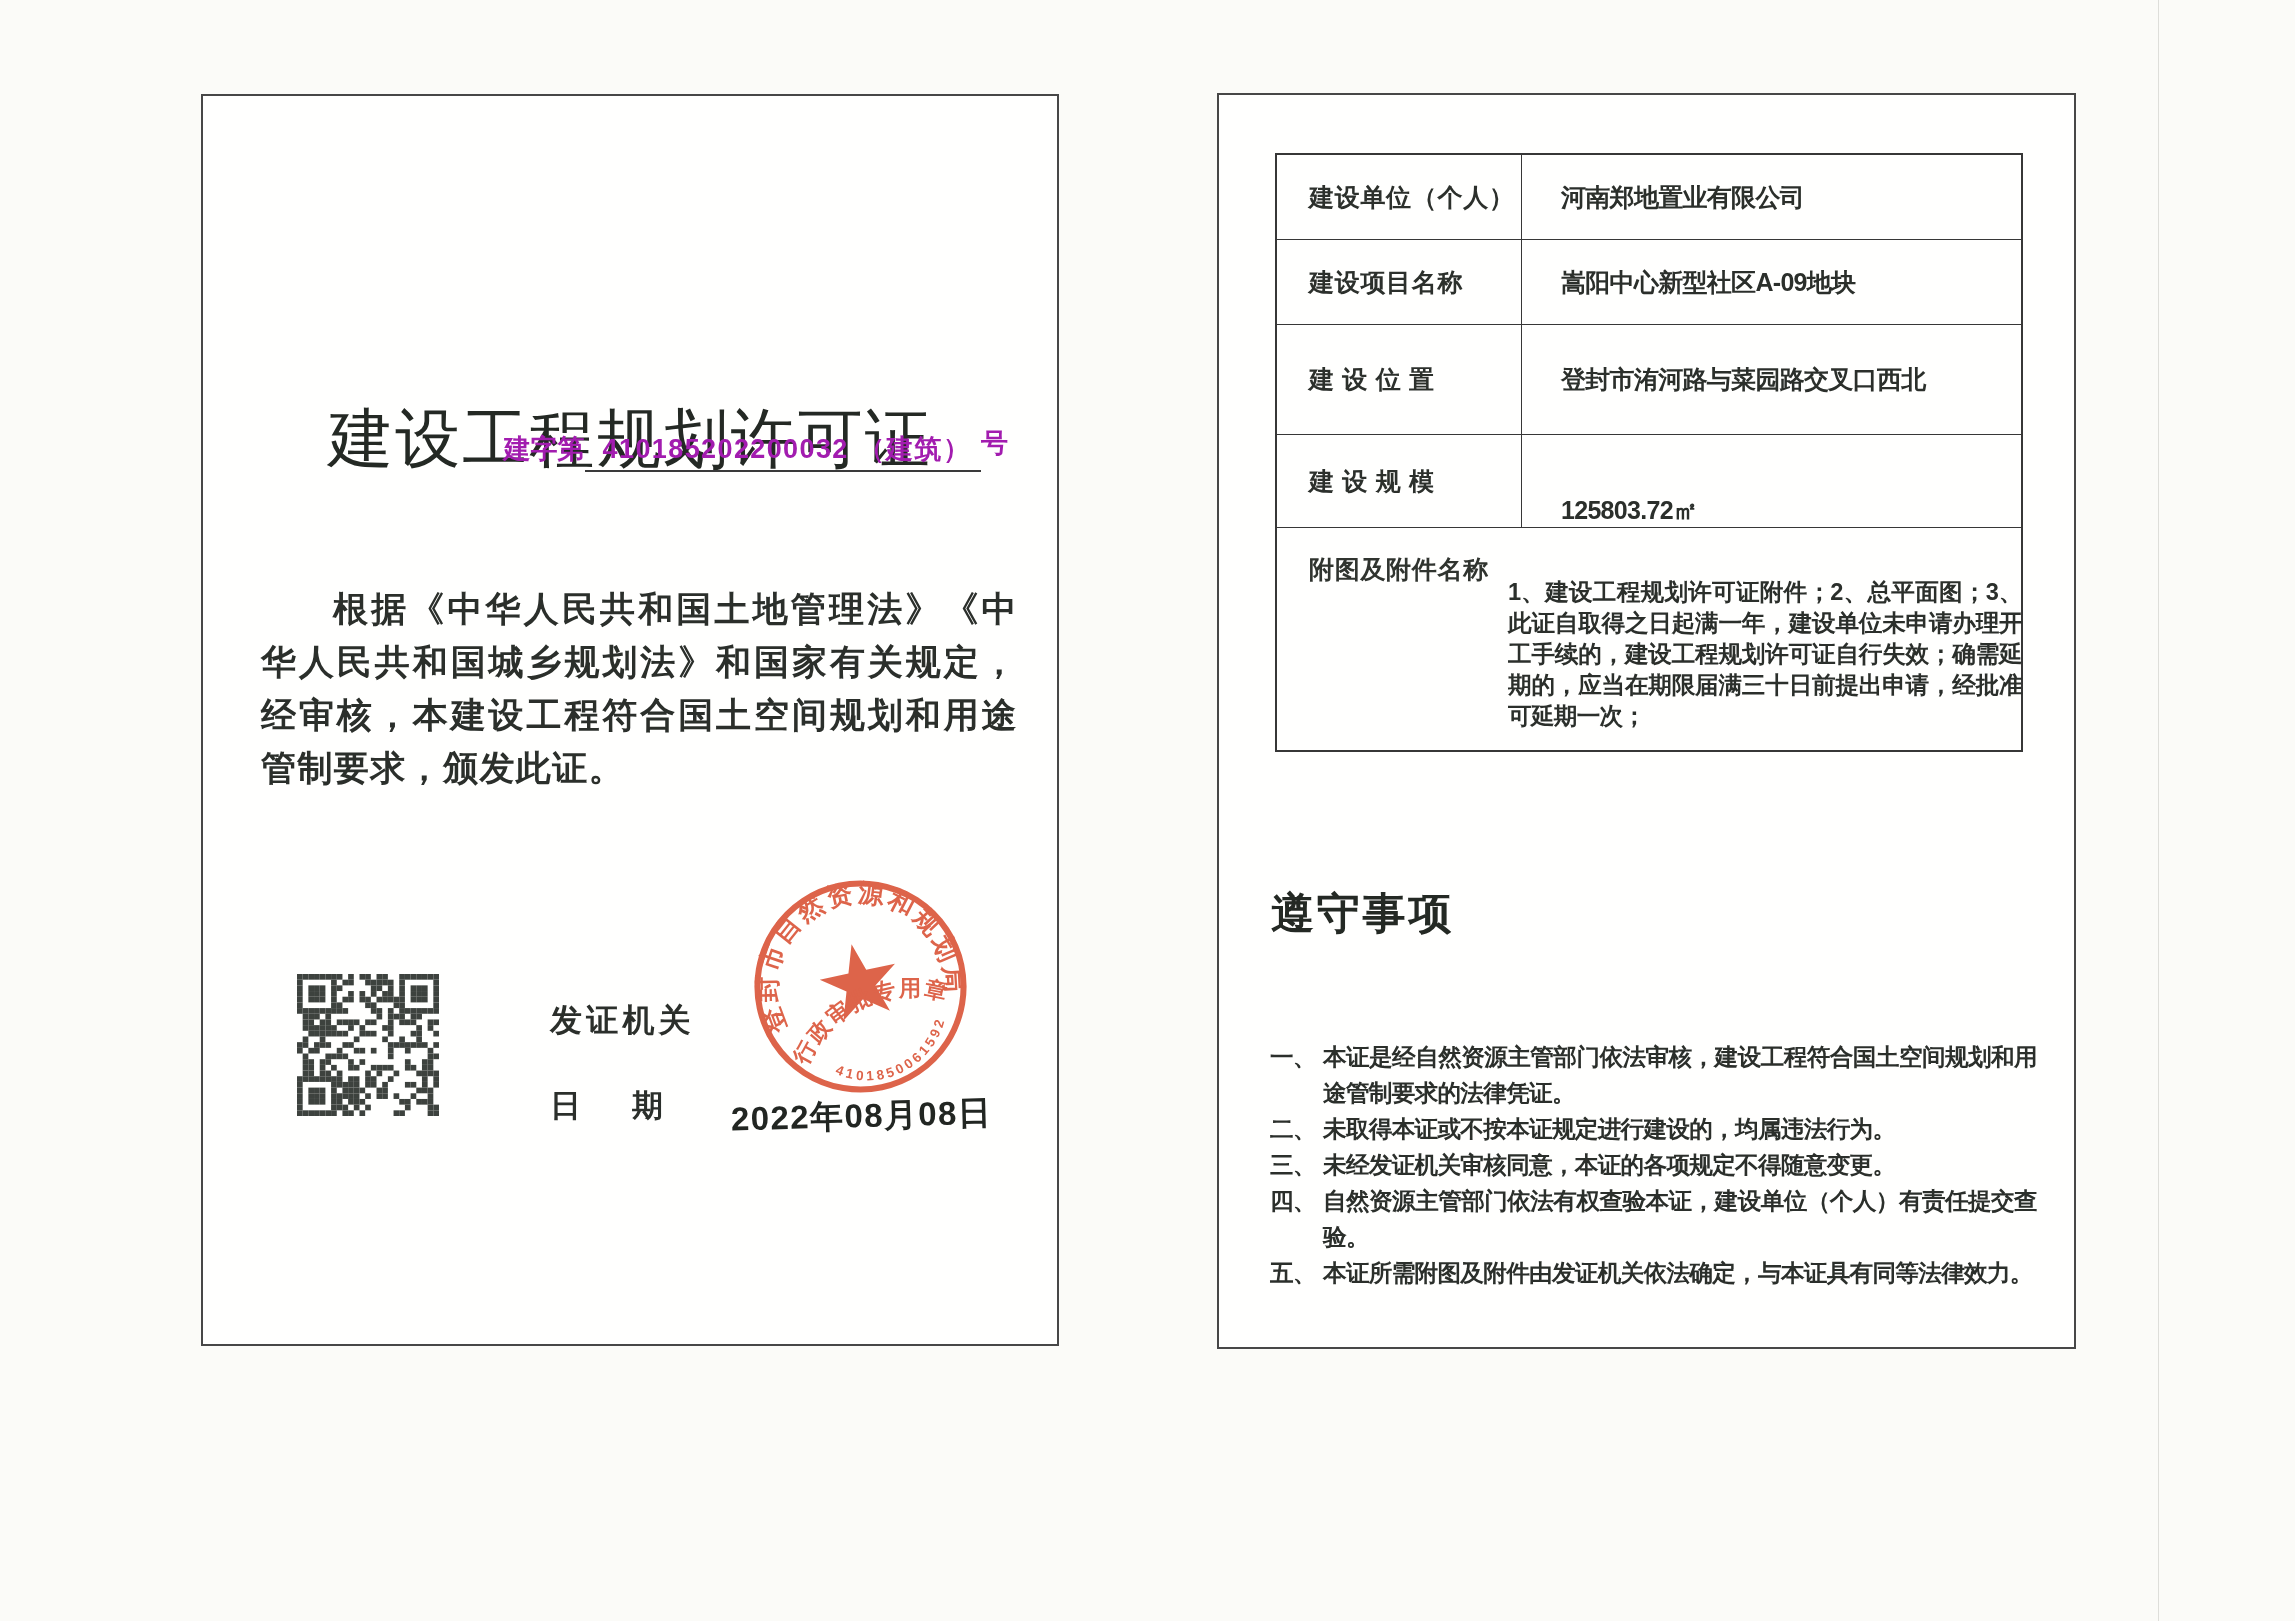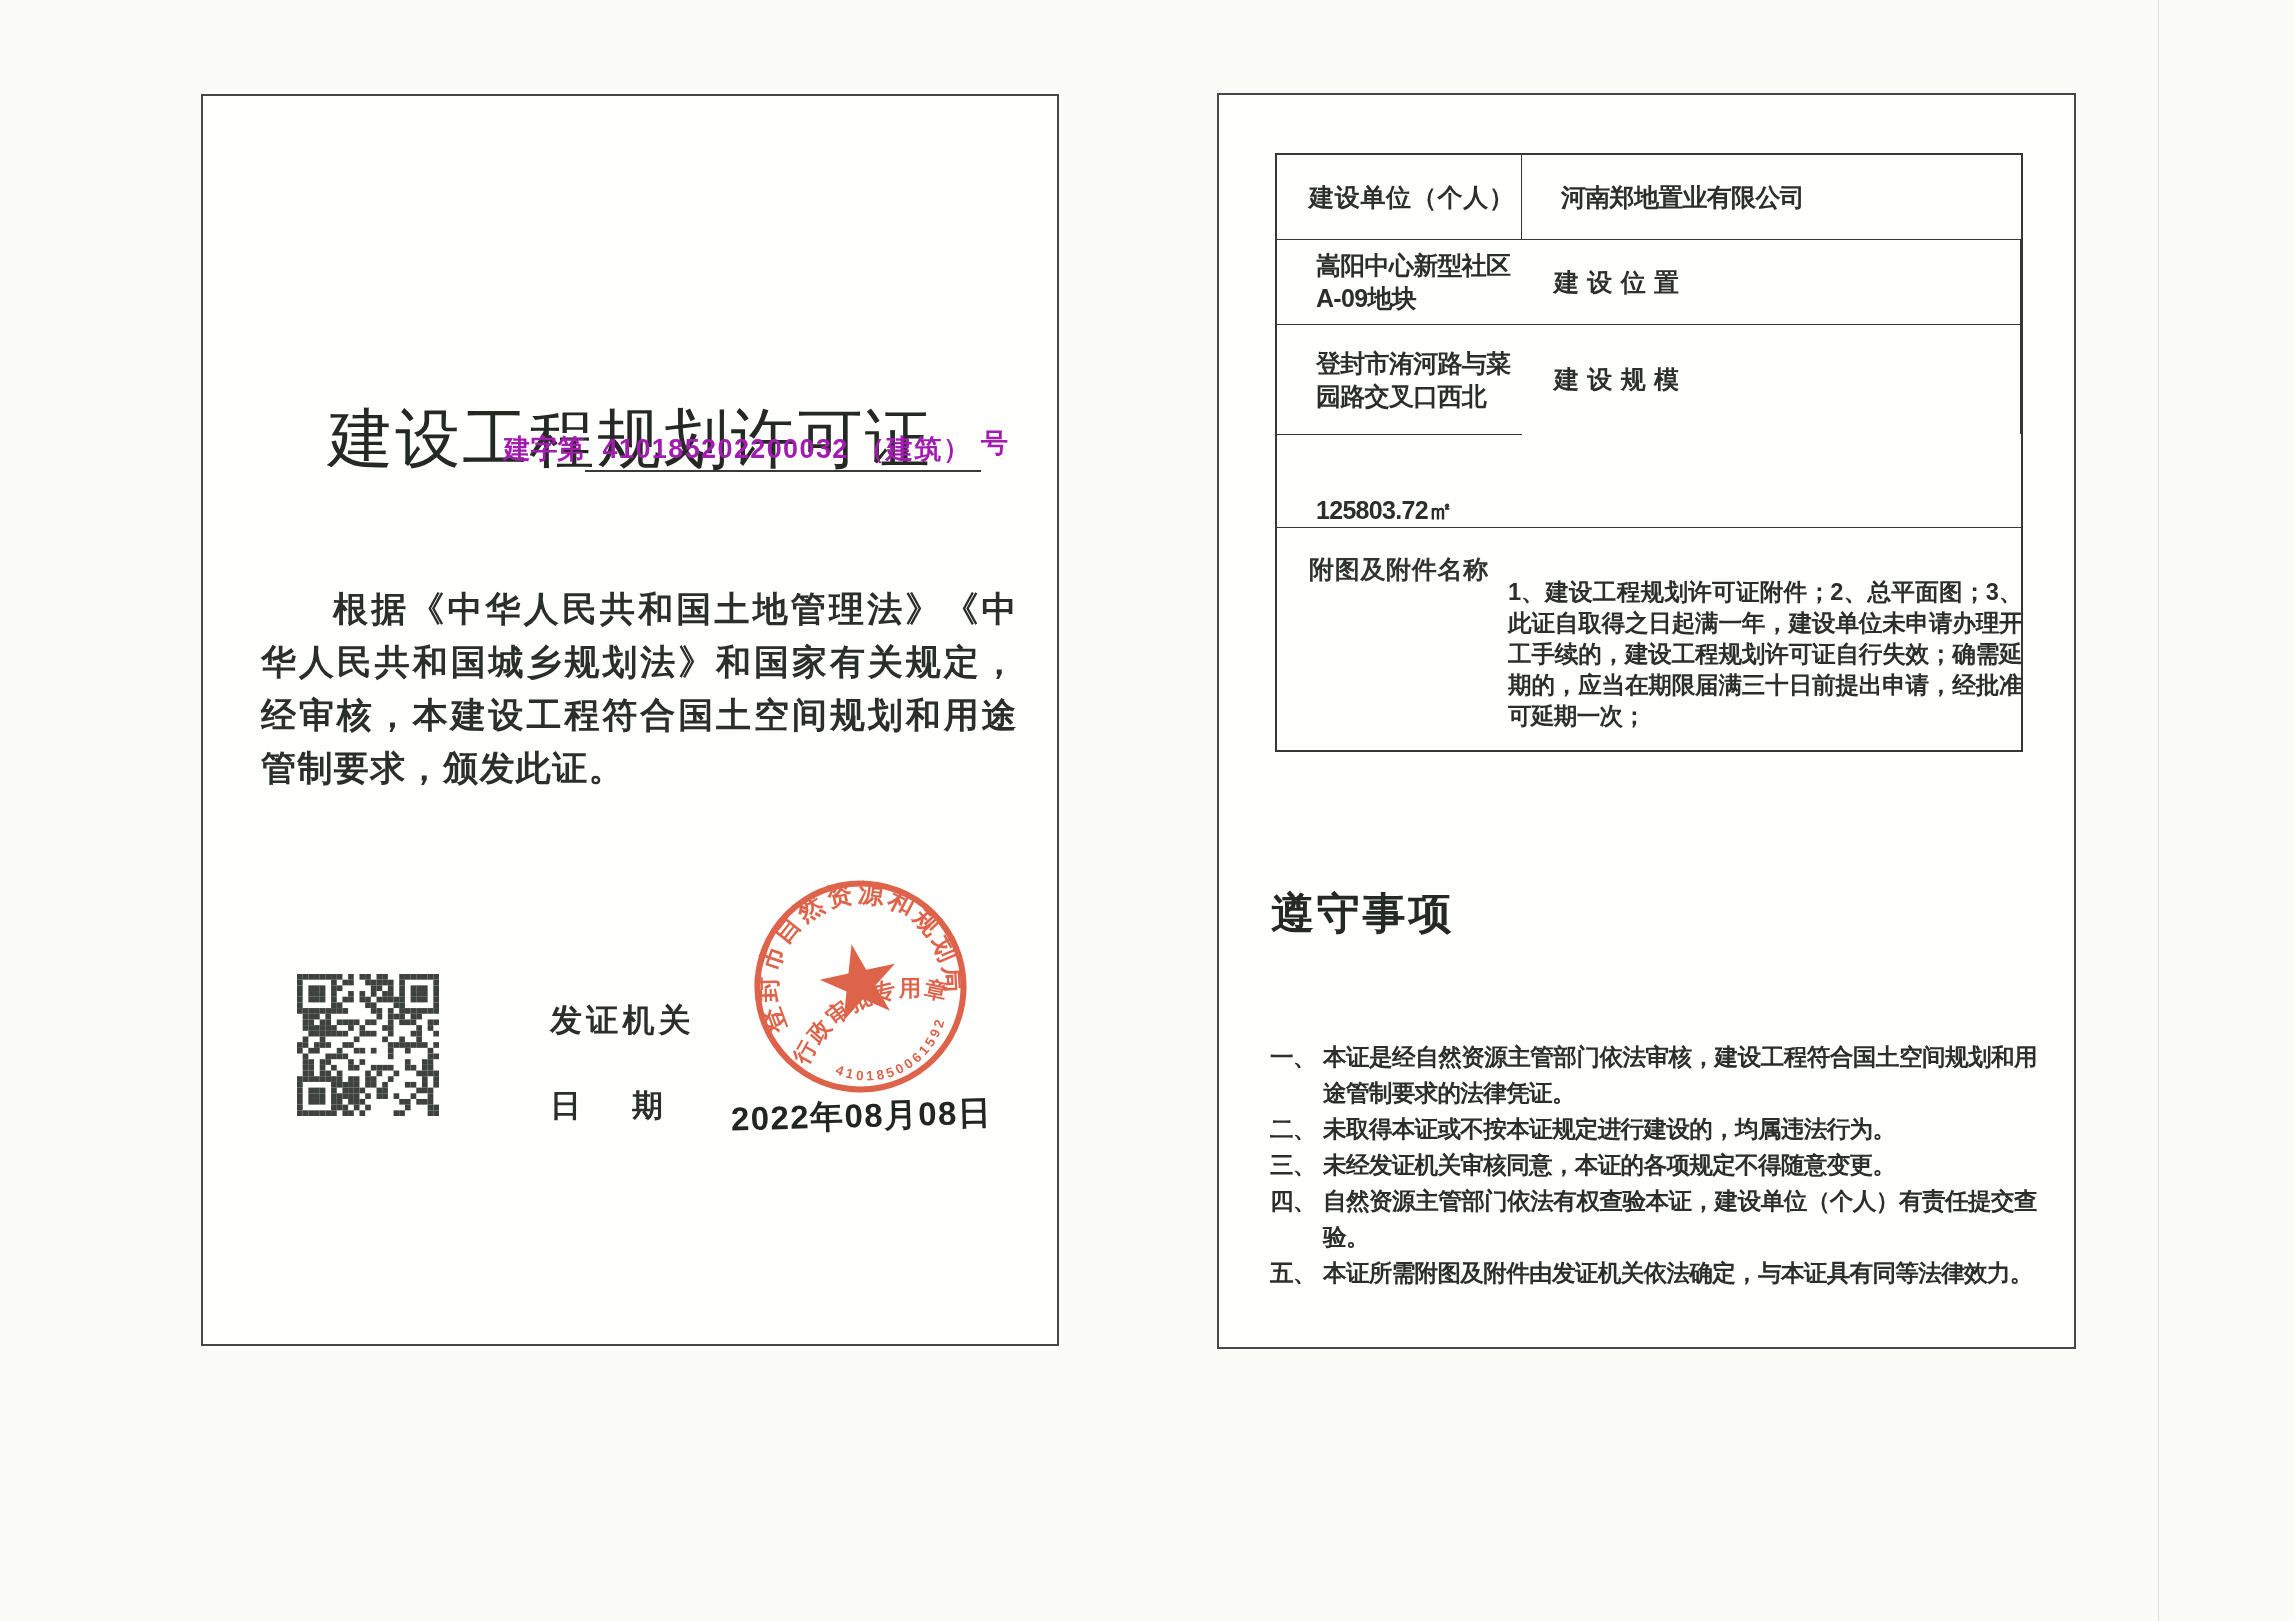--- a/index.html
+++ b/index.html
@@ -475,20 +475,23 @@
 
     <div class="info-table">
 
       <div class="cell lbl">
         <span class="lbl-text">建设单位（个人）</span>
         </div>
       <div class="cell">
         <span class="val-text">河南郑地置业有限公司</span>
         </div>
 
+      <div class="cell lbl top-line">
+        <span class="lbl-text">建设项目名称</span>
+        </div>
       <div class="cell top-line">
         <span class="val-text">嵩阳中心新型社区A-09地块</span>
         </div>
 
       <div class="cell lbl top-line">
         <span class="lbl-text">建 设 位 置</span>
         </div>
       <div class="cell top-line">
         <span class="val-text">登封市洧河路与菜园路交叉口西北</span>
         </div>

